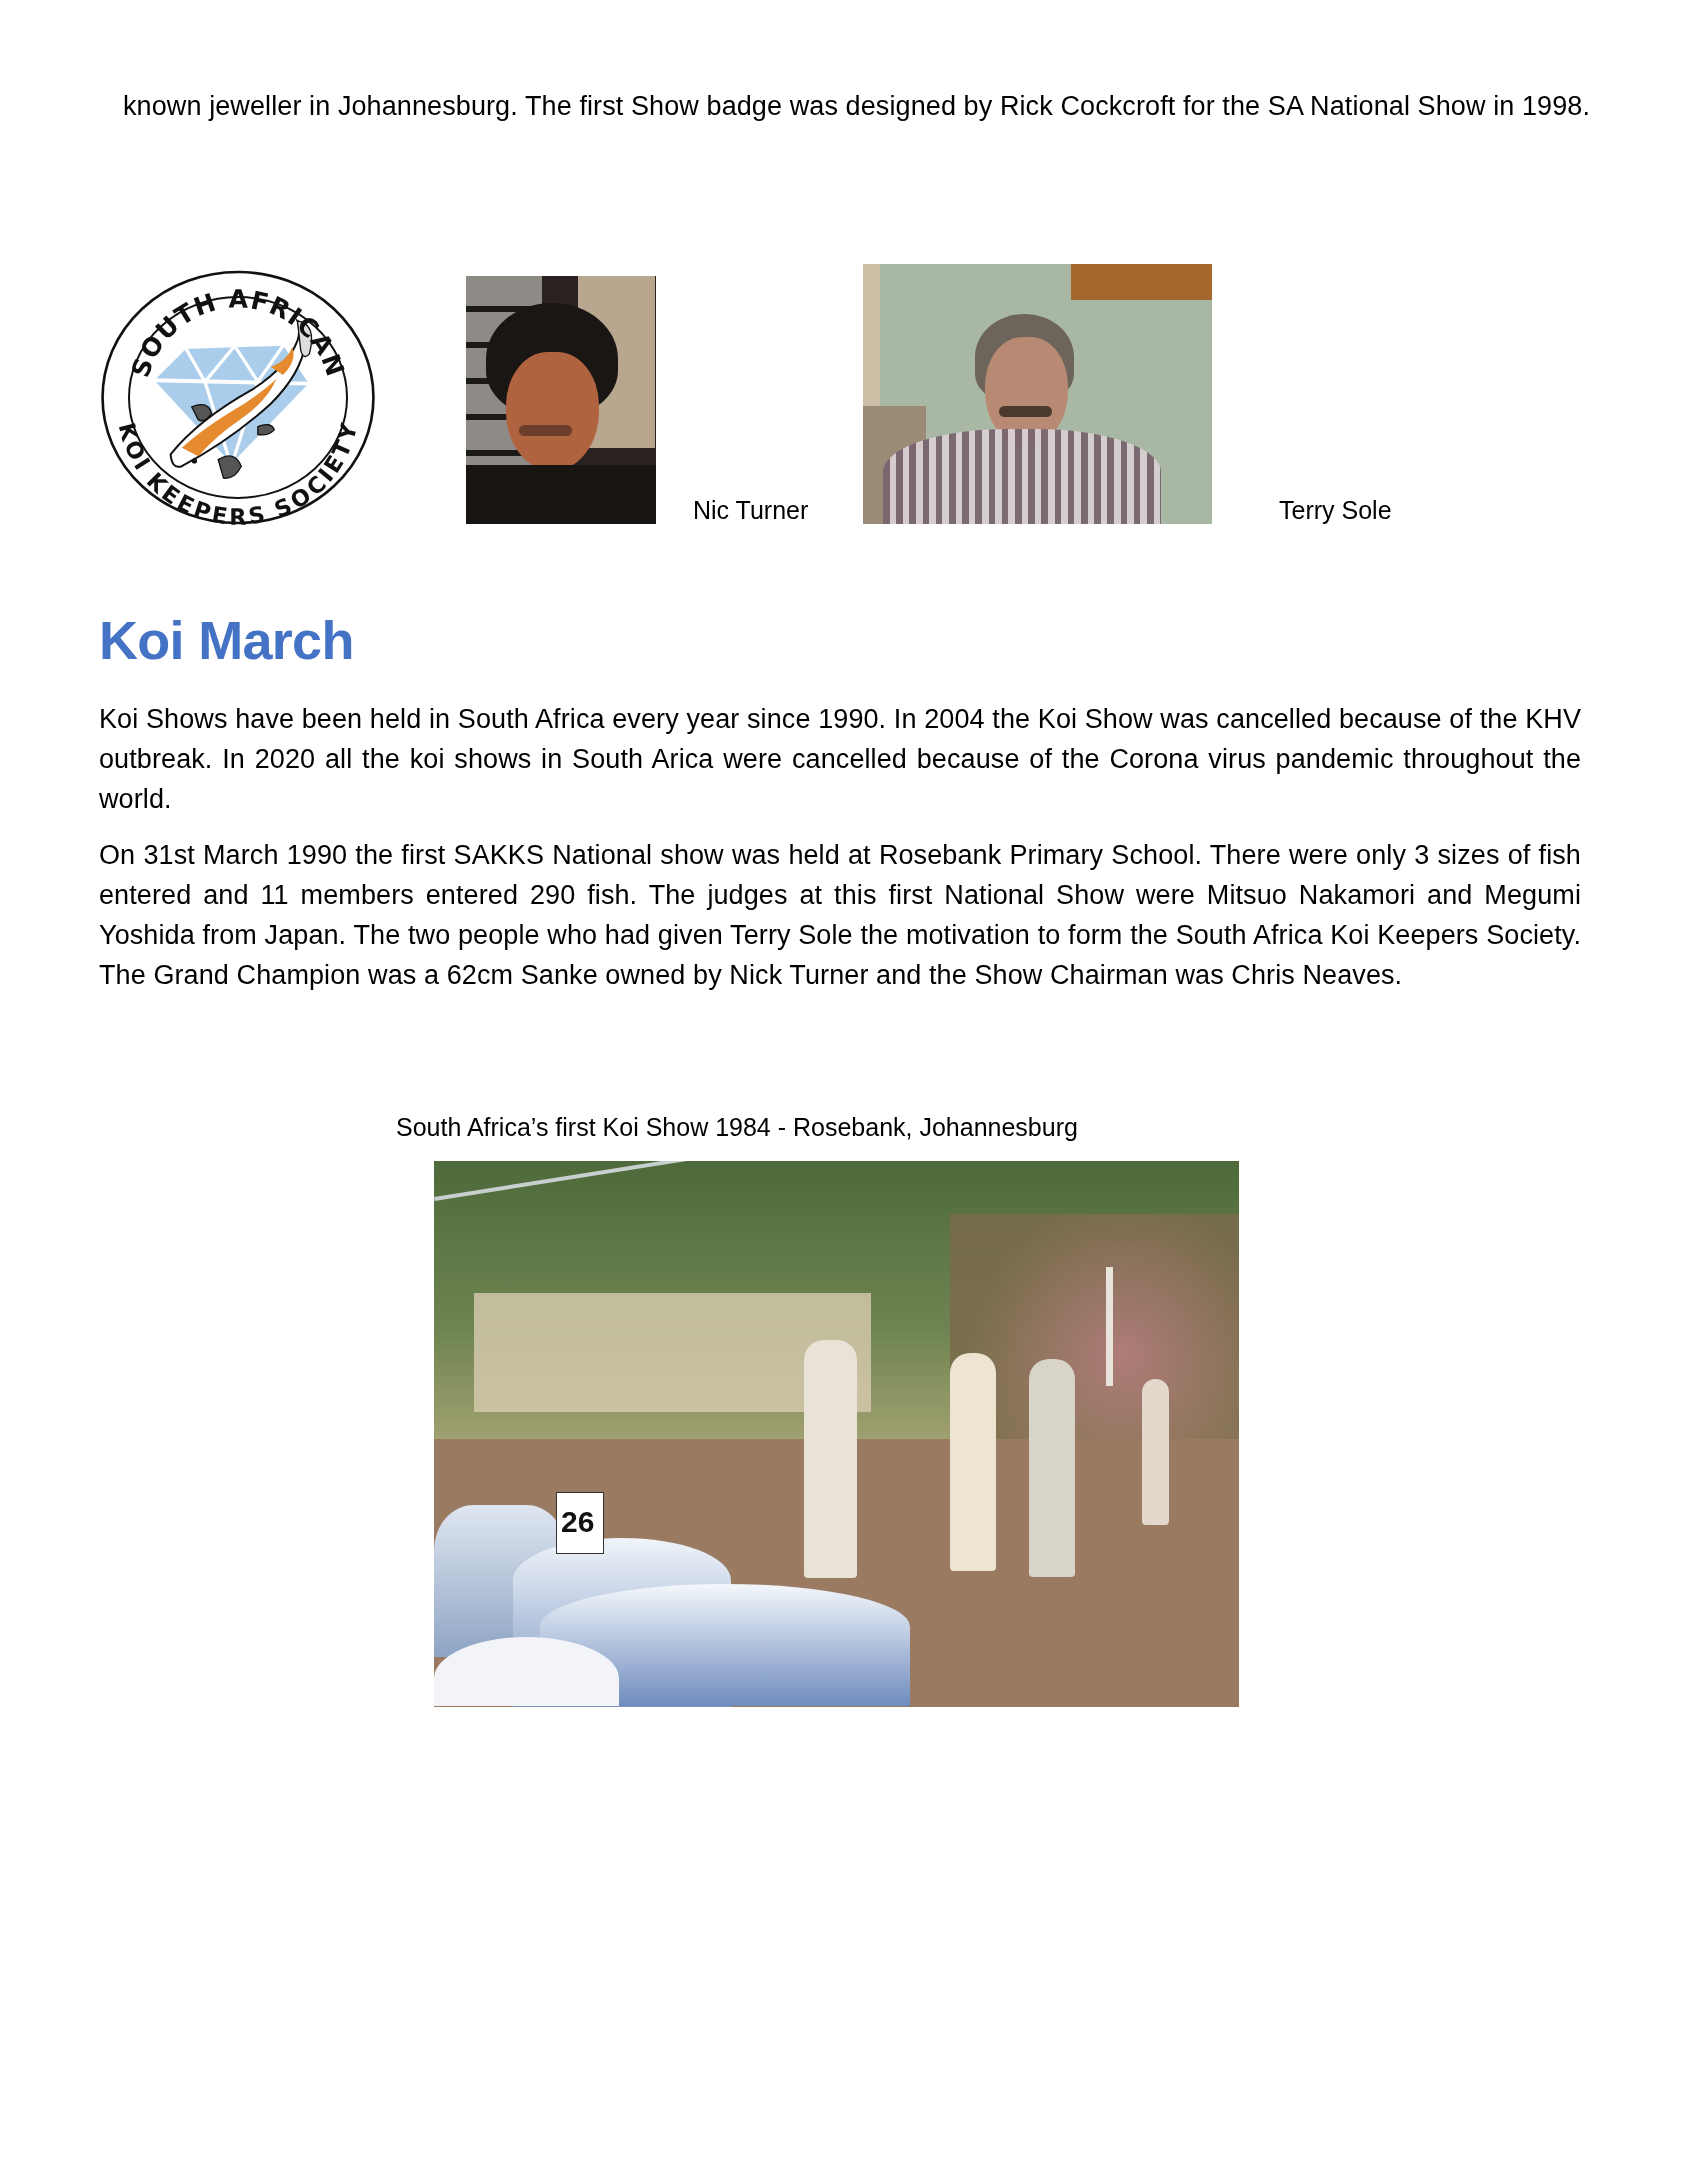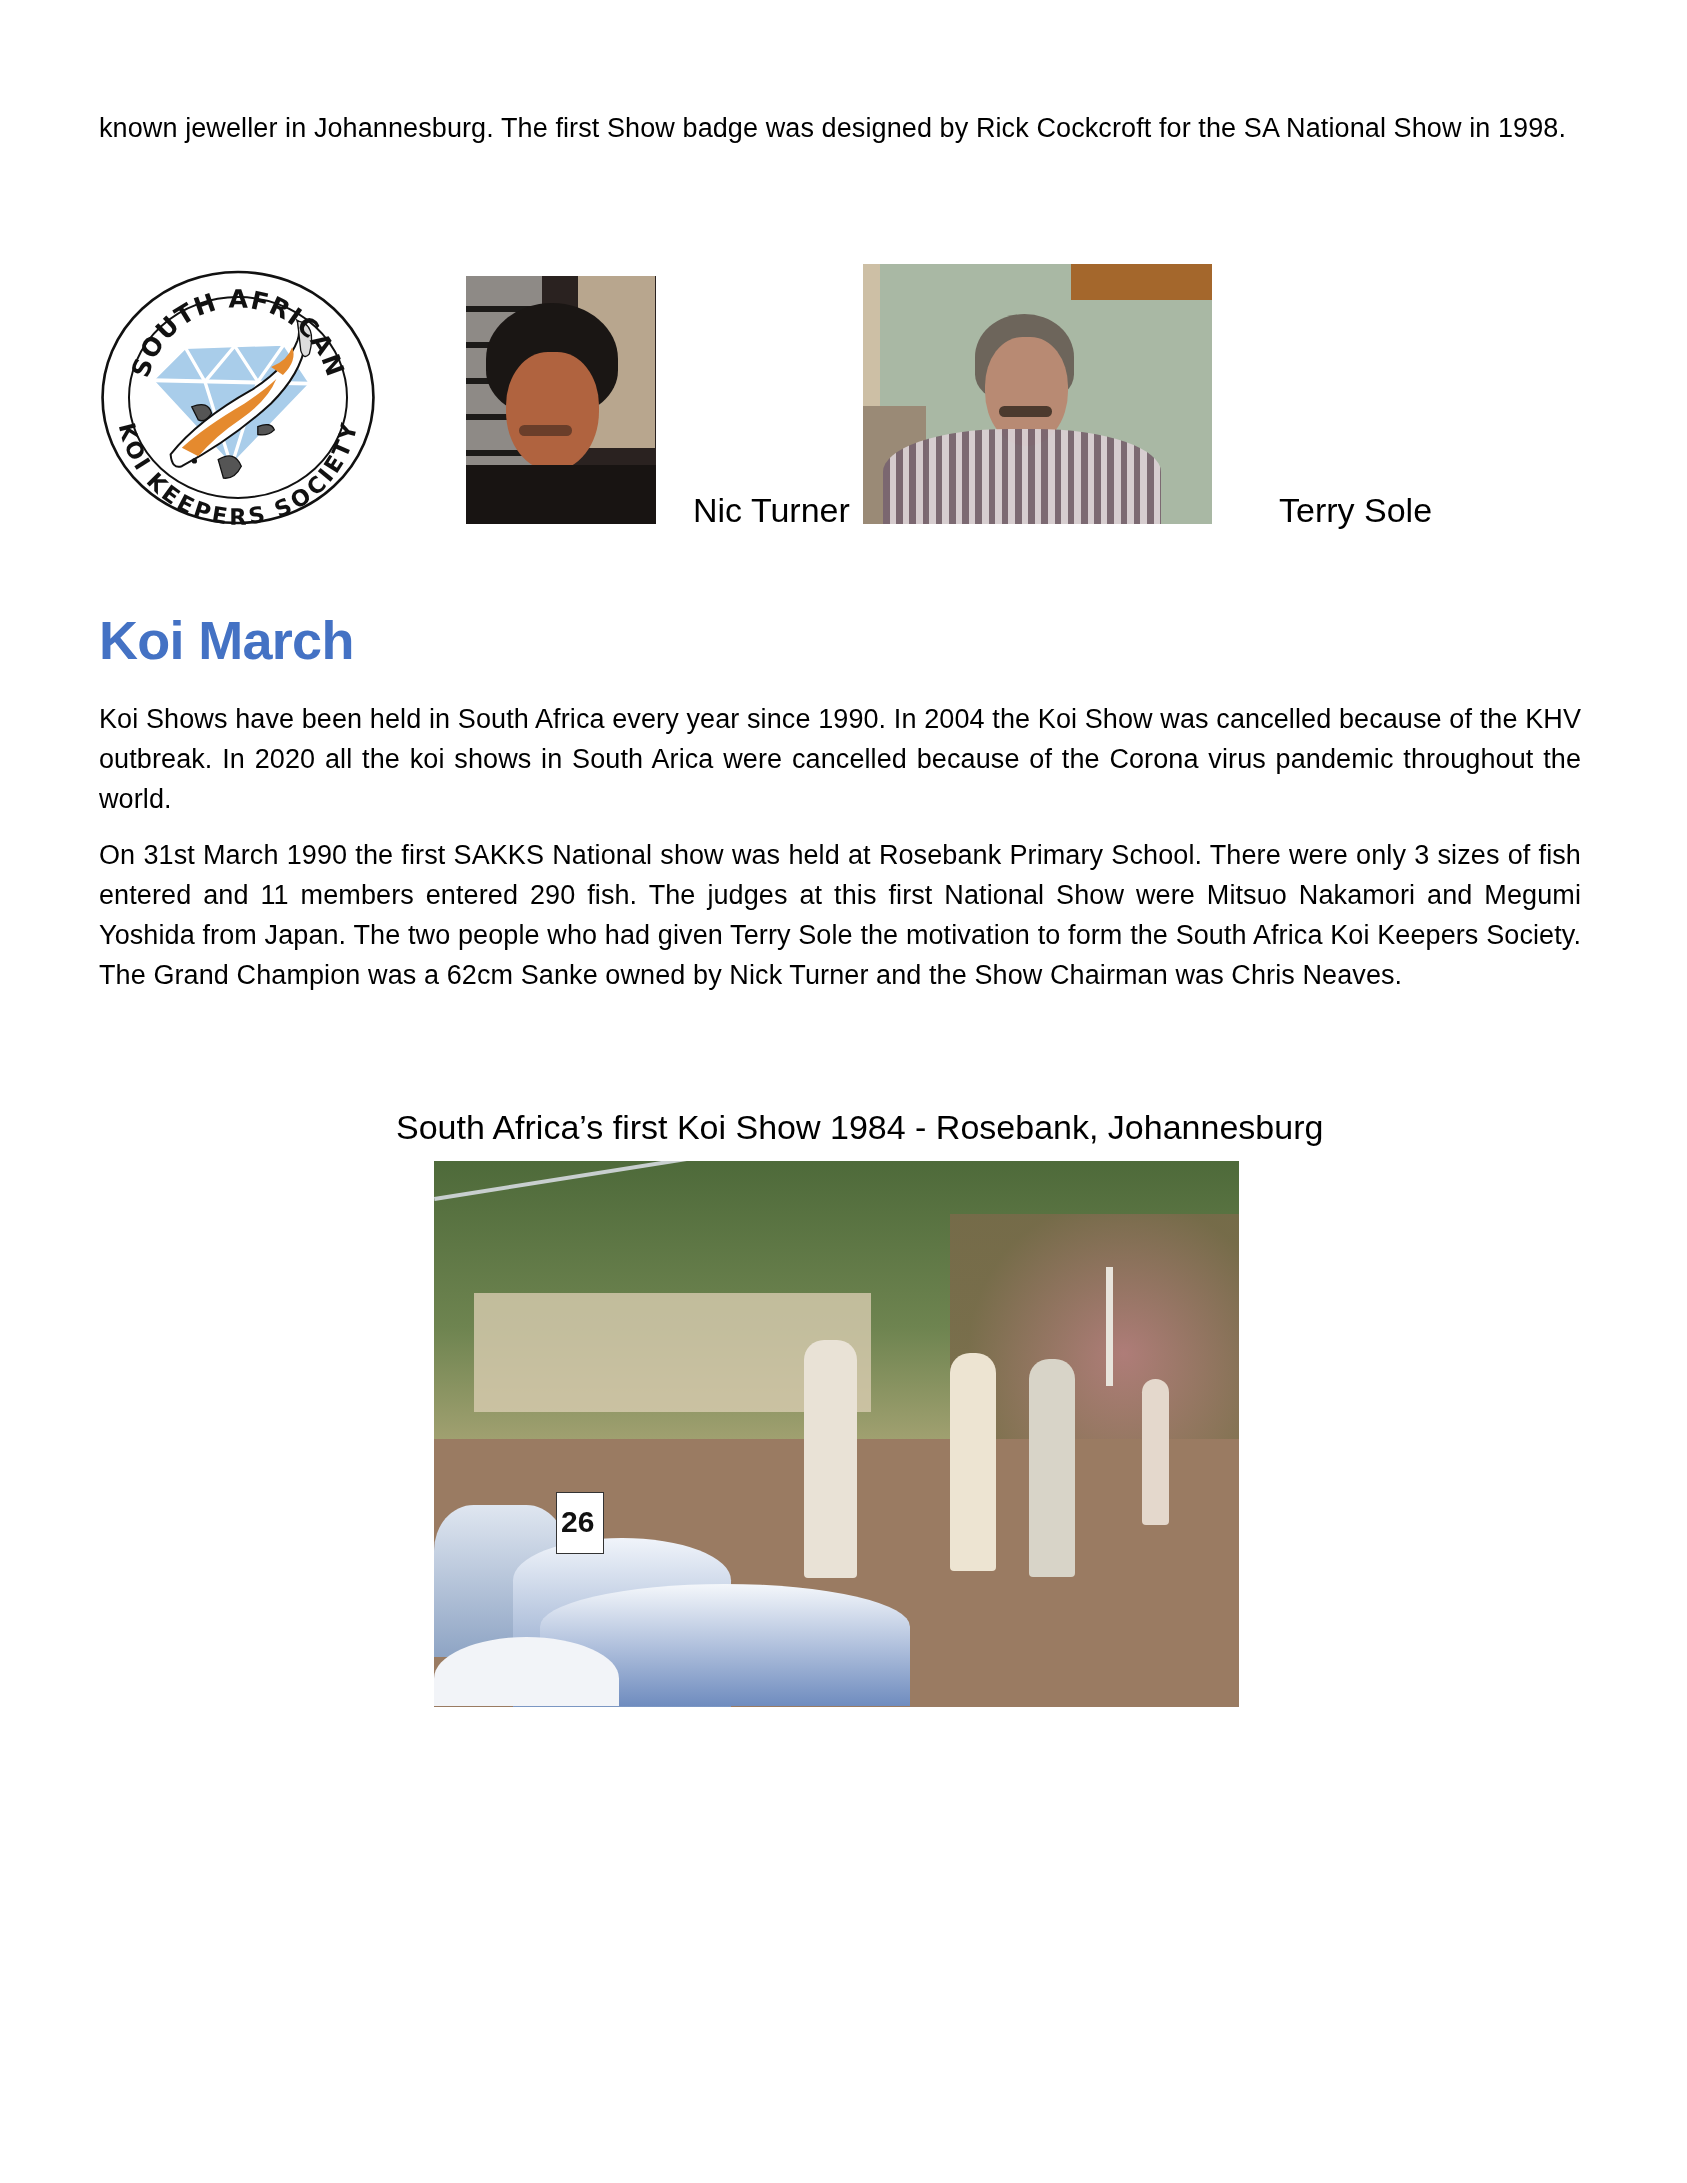--- a/index.html
+++ b/index.html
@@ -3,30 +3,30 @@
 <meta charset="utf-8">
 <style>
   html, body { margin: 0; padding: 0; background: #ffffff; }
   body { width: 1687px; height: 2183px; position: relative; overflow: hidden;
          font-family: "Liberation Sans", "DejaVu Sans", sans-serif; color: #000; }
   .page { position: absolute; left: 0; top: 0; width: 1687px; height: 2183px; }
   .para { position: absolute; left: 99px; width: 1482px; font-size: 27px; line-height: 40px;
           text-align: justify; text-align-last: left; letter-spacing: 0.1px; margin: 0; }
   .heading { position: absolute; left: 99px; top: 607px; font-size: 54px; font-weight: bold;
              color: #4472c4; margin: 0; line-height: 66px; letter-spacing: -0.7px; }
-  .caption-text { position: absolute; font-size: 34px; line-height: 33px; white-space: nowrap; }
+  .caption-text { position: absolute; font-size: 25px; line-height: 33px; white-space: nowrap; }
   .photo { position: absolute; overflow: hidden; }
   .logo { position: absolute; left: 99px; top: 268px; width: 278px; height: 259px; }
 </style>
 </head>
 <body>
 
 <div class="page">
 
-  <p class="para" style="top:108px;">known jeweller in Johannesburg. The first Show badge was designed by Rick Cockcroft for the SA National Show in 1998.</p>
+  <p class="para" style="top:86px;margin-left:24px;">known jeweller in Johannesburg. The first Show badge was designed by Rick Cockcroft for the SA National Show in 1998.</p>
 
   <div class="logo">
     <svg width="278" height="259" viewBox="0 0 420 392" xmlns="http://www.w3.org/2000/svg">
       <defs>
         <path id="arcTop" d="M 70 200 A 140 140 0 0 1 350 200"></path>
         <path id="arcBot" d="M 52 205 A 158 158 0 0 0 368 205"></path>
       </defs>
       <ellipse cx="210" cy="196" rx="205" ry="190" fill="#fff" stroke="#111" stroke-width="4"></ellipse>
       <ellipse cx="210" cy="196" rx="165" ry="152" fill="#fff" stroke="#111" stroke-width="3"></ellipse>
 

